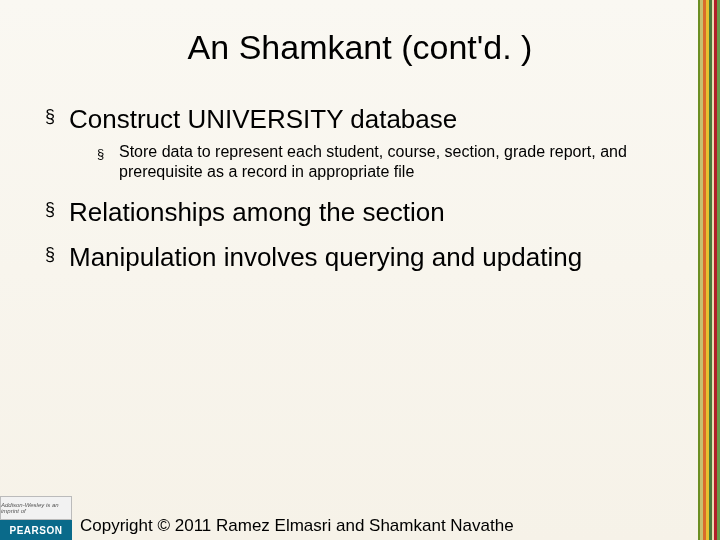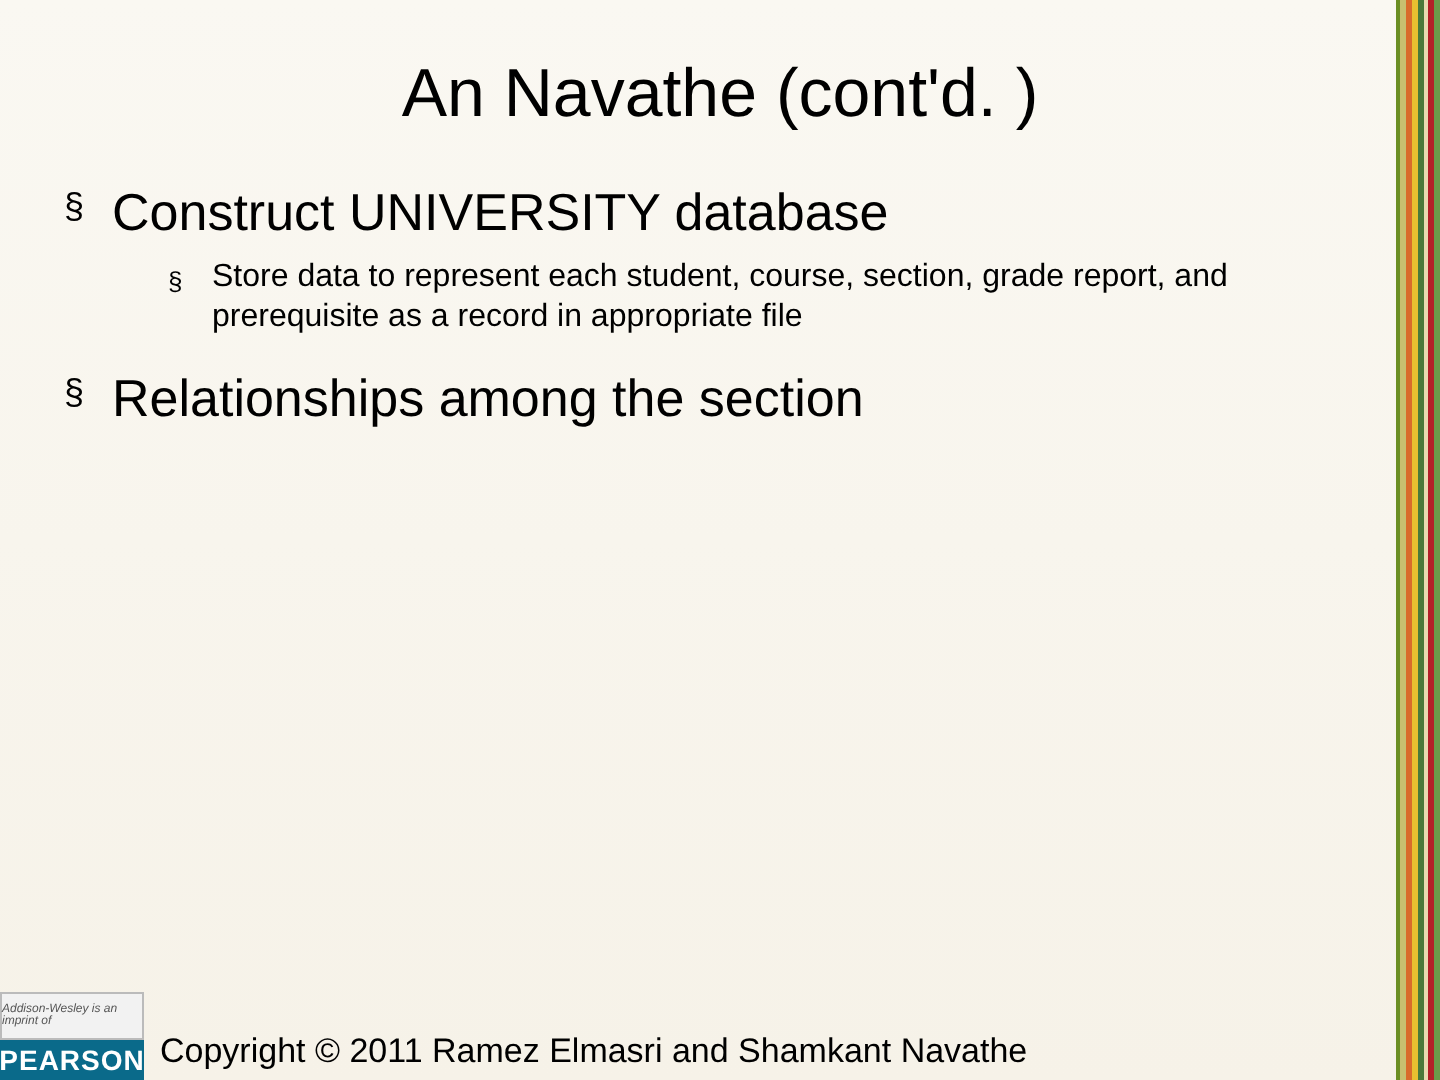--- a/index.html
+++ b/index.html
@@ -10,57 +10,58 @@
 .s0{width:2px;background:#6b8e23}
 .s1{width:3px;background:#c8c070}
 .s2{width:3px;background:#d96b2b}
 .s3{width:3px;background:#e8c030}
 .s4{width:3px;background:#4a7a3a}
 .s5{width:2px;background:#e8dcb0}
 .s6{width:3px;background:#b22028}
 .s7{width:3px;background:#6a9a4a}
 .content{position:absolute;inset:0;padding:0}
 h1.title{margin:0;padding:28px 0 24px;text-align:center;font-size:34px;font-weight:400;color:#000}
-ul.lvl1{list-style:none;margin:0;padding:0 40px 0 28px}
+ul.lvl1{list-style:none;margin:13px;padding:0 40px 0 28px}
 ul.lvl1>li{position:relative;padding-left:28px;margin-bottom:14px;font-size:26px;line-height:1.22;color:#000}
 ul.lvl1>li::before{content:"\00a7";position:absolute;left:4px;top:2px;font-size:18px;color:#000}
 ul.lvl2{list-style:none;margin:6px 0 0;padding:0 0 0 28px}
 ul.lvl2>li{position:relative;padding-left:22px;font-size:16px;line-height:1.28;color:#000}
 ul.lvl2>li::before{content:"\00a7";position:absolute;left:0;top:4px;font-size:13px;color:#000}
 .footer{position:absolute;left:0;bottom:0;right:0;height:44px}
 .logo-block{position:absolute;left:0;bottom:0;width:72px;height:44px;display:flex;flex-direction:column}
 .logo-aw{flex:0 0 22px;background:#f2f2f2;border:1px solid #bbb;font-size:6px;font-style:italic;color:#555;display:flex;align-items:center;justify-content:center;line-height:1}
-.logo-pearson{flex:1;background:#0a6a8a;color:#fff;font-size:14px;font-weight:bold;display:flex;align-items:center;justify-content:center;letter-spacing:.5px}
+.logo-pearson{flex:1;background:#0a6a8a;color:#fff;font-size:10px;font-weight:bold;display:flex;align-items:center;justify-content:center;letter-spacing:.5px}
 .copyright{position:absolute;left:80px;bottom:4px;font-size:17px;color:#000}
 </style>
 </head>
 <body>
 
 <div class="slide-bg"></div>
 <div class="stripes">
   <div class="s0"></div>
     <div class="s1"></div>
     <div class="s2"></div>
     <div class="s3"></div>
     <div class="s4"></div>
     <div class="s5"></div>
     <div class="s6"></div>
     <div class="s7"></div>
 </div>
 
 <div class="content">
-  <h1 class="title">An Navathe (cont'd. )</h1>
+  <h1 class="title">An Shamkant (cont'd. )</h1>
   <ul class="lvl1">
     <li>
       <span>Construct UNIVERSITY database</span>
       <ul class="lvl2">
         <li>Store data to represent each student, course, section, grade report, and prerequisite as a record in appropriate file</li>
       </ul>
     </li>
     <li>Relationships among the section</li>
+    <li>Manipulation involves querying and updating</li>
   </ul>
 </div>
 
 <div class="footer">
   <div class="logo-block">
     <div class="logo-aw">Addison-Wesley is an imprint of</div>
     <div class="logo-pearson">PEARSON</div>
   </div>
   <div class="copyright">Copyright © 2011 Ramez Elmasri and Shamkant Navathe</div>
 </div>

